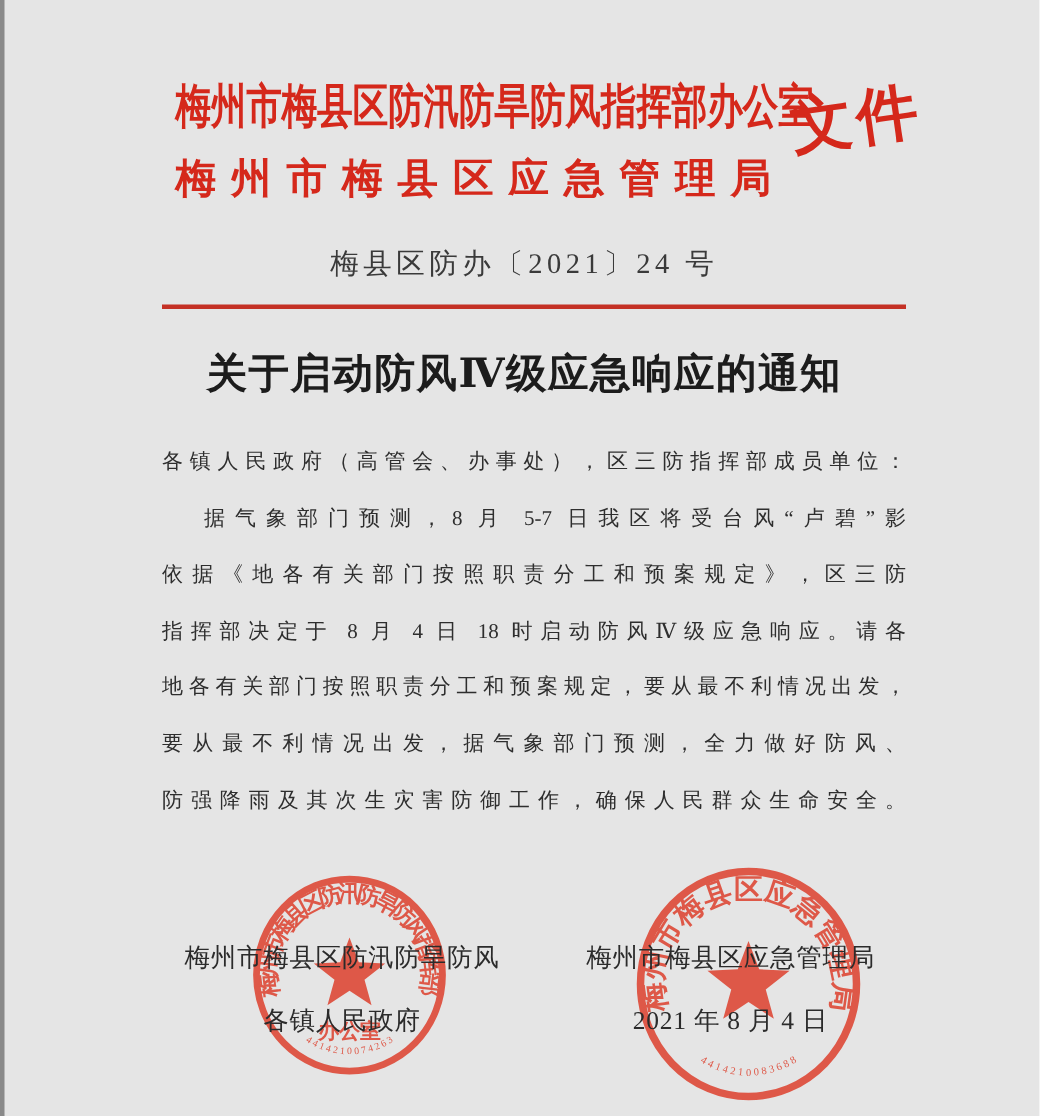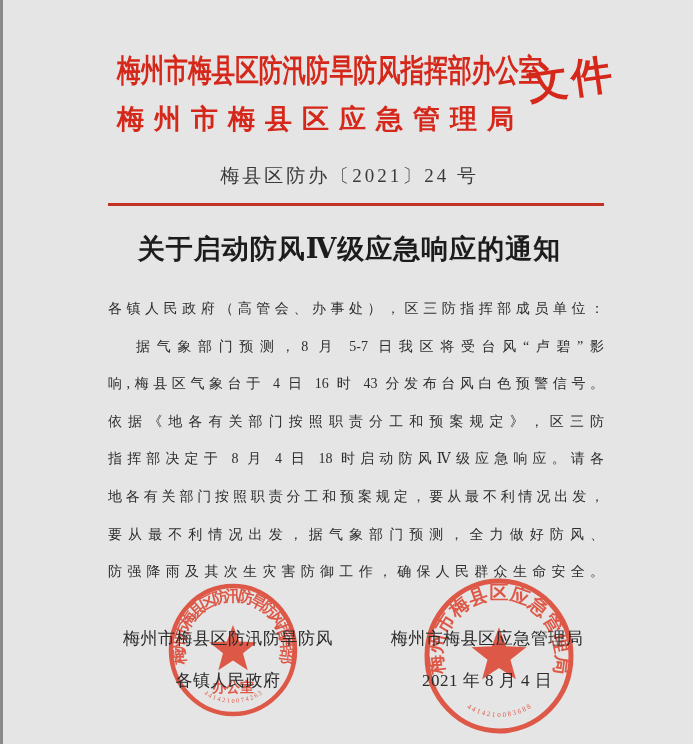--- a/index.html
+++ b/index.html
@@ -79,21 +79,20 @@
   <div class="doc-type">文件</div>
 
   <div class="doc-number">梅县区防办〔2021〕24 号</div>
   <div class="red-line"></div>
 
   <div class="doc-title">关于启动防风Ⅳ级应急响应的通知</div>
 
   <div class="body-text">
     <div class="body-line">各镇人民政府（高管会、办事处），区三防指挥部成员单位：</div>
     <div class="body-line ind">据气象部门预测，8 月 5-7 日我区将受台风“卢碧”影</div>
-    <div class="body-line">响,梅县区气象台于 4 日 16 时 43 分发布台风白色预警信号。</div>
     <div class="body-line">依据《地各有关部门按照职责分工和预案规定》，区三防</div>
     <div class="body-line">指挥部决定于 8 月 4 日 18 时启动防风Ⅳ级应急响应。请各</div>
     <div class="body-line">地各有关部门按照职责分工和预案规定，要从最不利情况出发，</div>
     <div class="body-line">要从最不利情况出发，据气象部门预测，全力做好防风、</div>
     <div class="body-line">防强降雨及其次生灾害防御工作，确保人民群众生命安全。</div>
   </div>
 
   <svg class="seal seal-left" width="140" height="140" viewBox="-70 -70 140 140">
     <ellipse rx="62" ry="64" fill="none" stroke="#dd3a26" stroke-width="4.5"></ellipse>
     <path id="lsTop" d="M -44.4 20.7 A 49 49 0 1 1 44.4 20.7" fill="none"></path>

